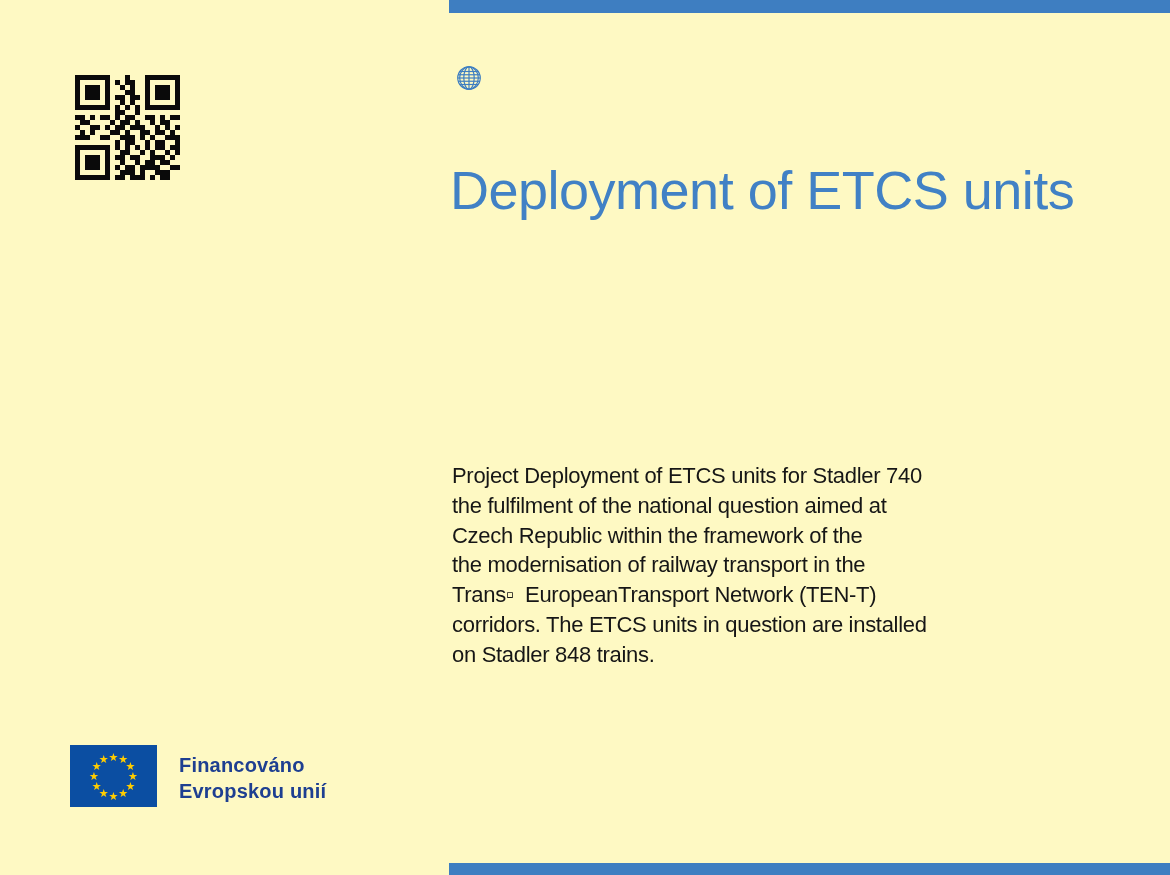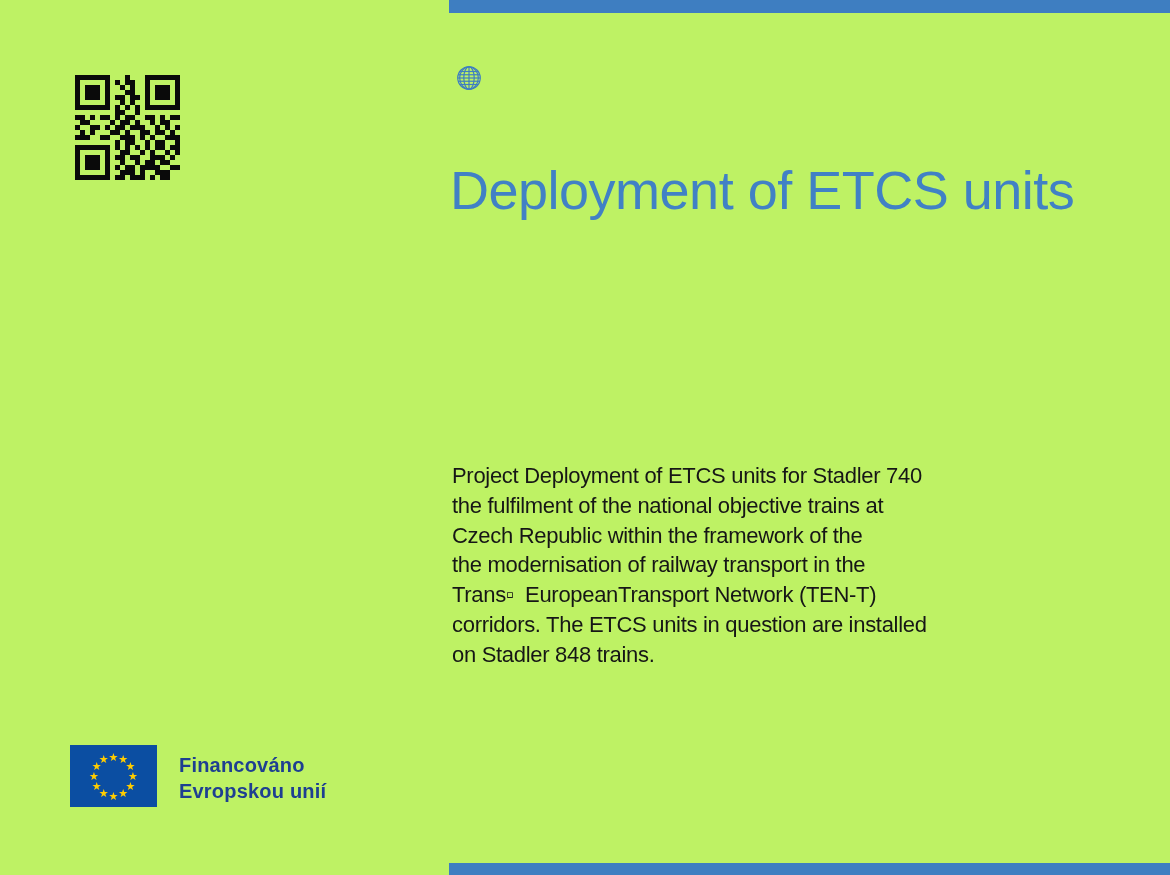--- a/index.html
+++ b/index.html
@@ -7,21 +7,21 @@
     --title-blue:#4181c5;
     --body-text:#161616;
     --flag-blue:#0b4ea2;
     --star-yellow:#ffcc00;
     --funding-text-blue:#1e3f91;
     --qr-black:#0a0a0a;
   }
   *{margin:0;padding:0;box-sizing:border-box;}
   html,body{width:1170px;height:875px;background:#ffffff;overflow:hidden;}
   body{font-family:"Liberation Sans",sans-serif;}
-  .canvas{position:relative;width:1170px;height:875px;background:#bef264;}
+  .canvas{position:relative;width:1170px;height:875px;background:#fef9c3;}
 
   .accent-bar{position:absolute;left:449px;width:721px;background:var(--bar-blue);}
   .accent-bar.top{top:0;height:13px;}
   .accent-bar.bottom{top:863px;height:12px;}
 
   .globe{position:absolute;left:456px;top:65px;width:26px;height:26px;}
   .globe *{stroke:var(--bar-blue);stroke-width:1.1;fill:none;}
 
   .title{position:absolute;left:450px;top:158px;color:var(--title-blue);
          font-size:54px;line-height:64px;font-weight:400;letter-spacing:-0.5px;
@@ -506,21 +506,21 @@
     <line x1="1.95" y1="15" x2="22.05" y2="15"></line>
     <line x1="3.4" y1="18" x2="20.6" y2="18"></line>
   </svg>
 
   <h1 class="title">
     <div>Deployment of ETCS units</div>
   </h1>
 
   <div class="desc">
     <div>Project Deployment of ETCS units for Stadler 740</div>
-    <div>the fulfilment of the national objective trains at</div>
+    <div>the fulfilment of the national question aimed at</div>
     <div>Czech Republic within the framework of the</div>
     <div>the modernisation of railway transport in the</div>
     <div>Trans▫  EuropeanTransport Network (TEN-T)</div>
     <div>corridors. The ETCS units in question are installed</div>
     <div>on Stadler 848 trains.</div>
   </div>
 
   <div class="eu-block">
     <div class="eu-flag" id="eu-flag">
         <span class="star" style="left: 43.5px; top: 11.5px;">★</span>

